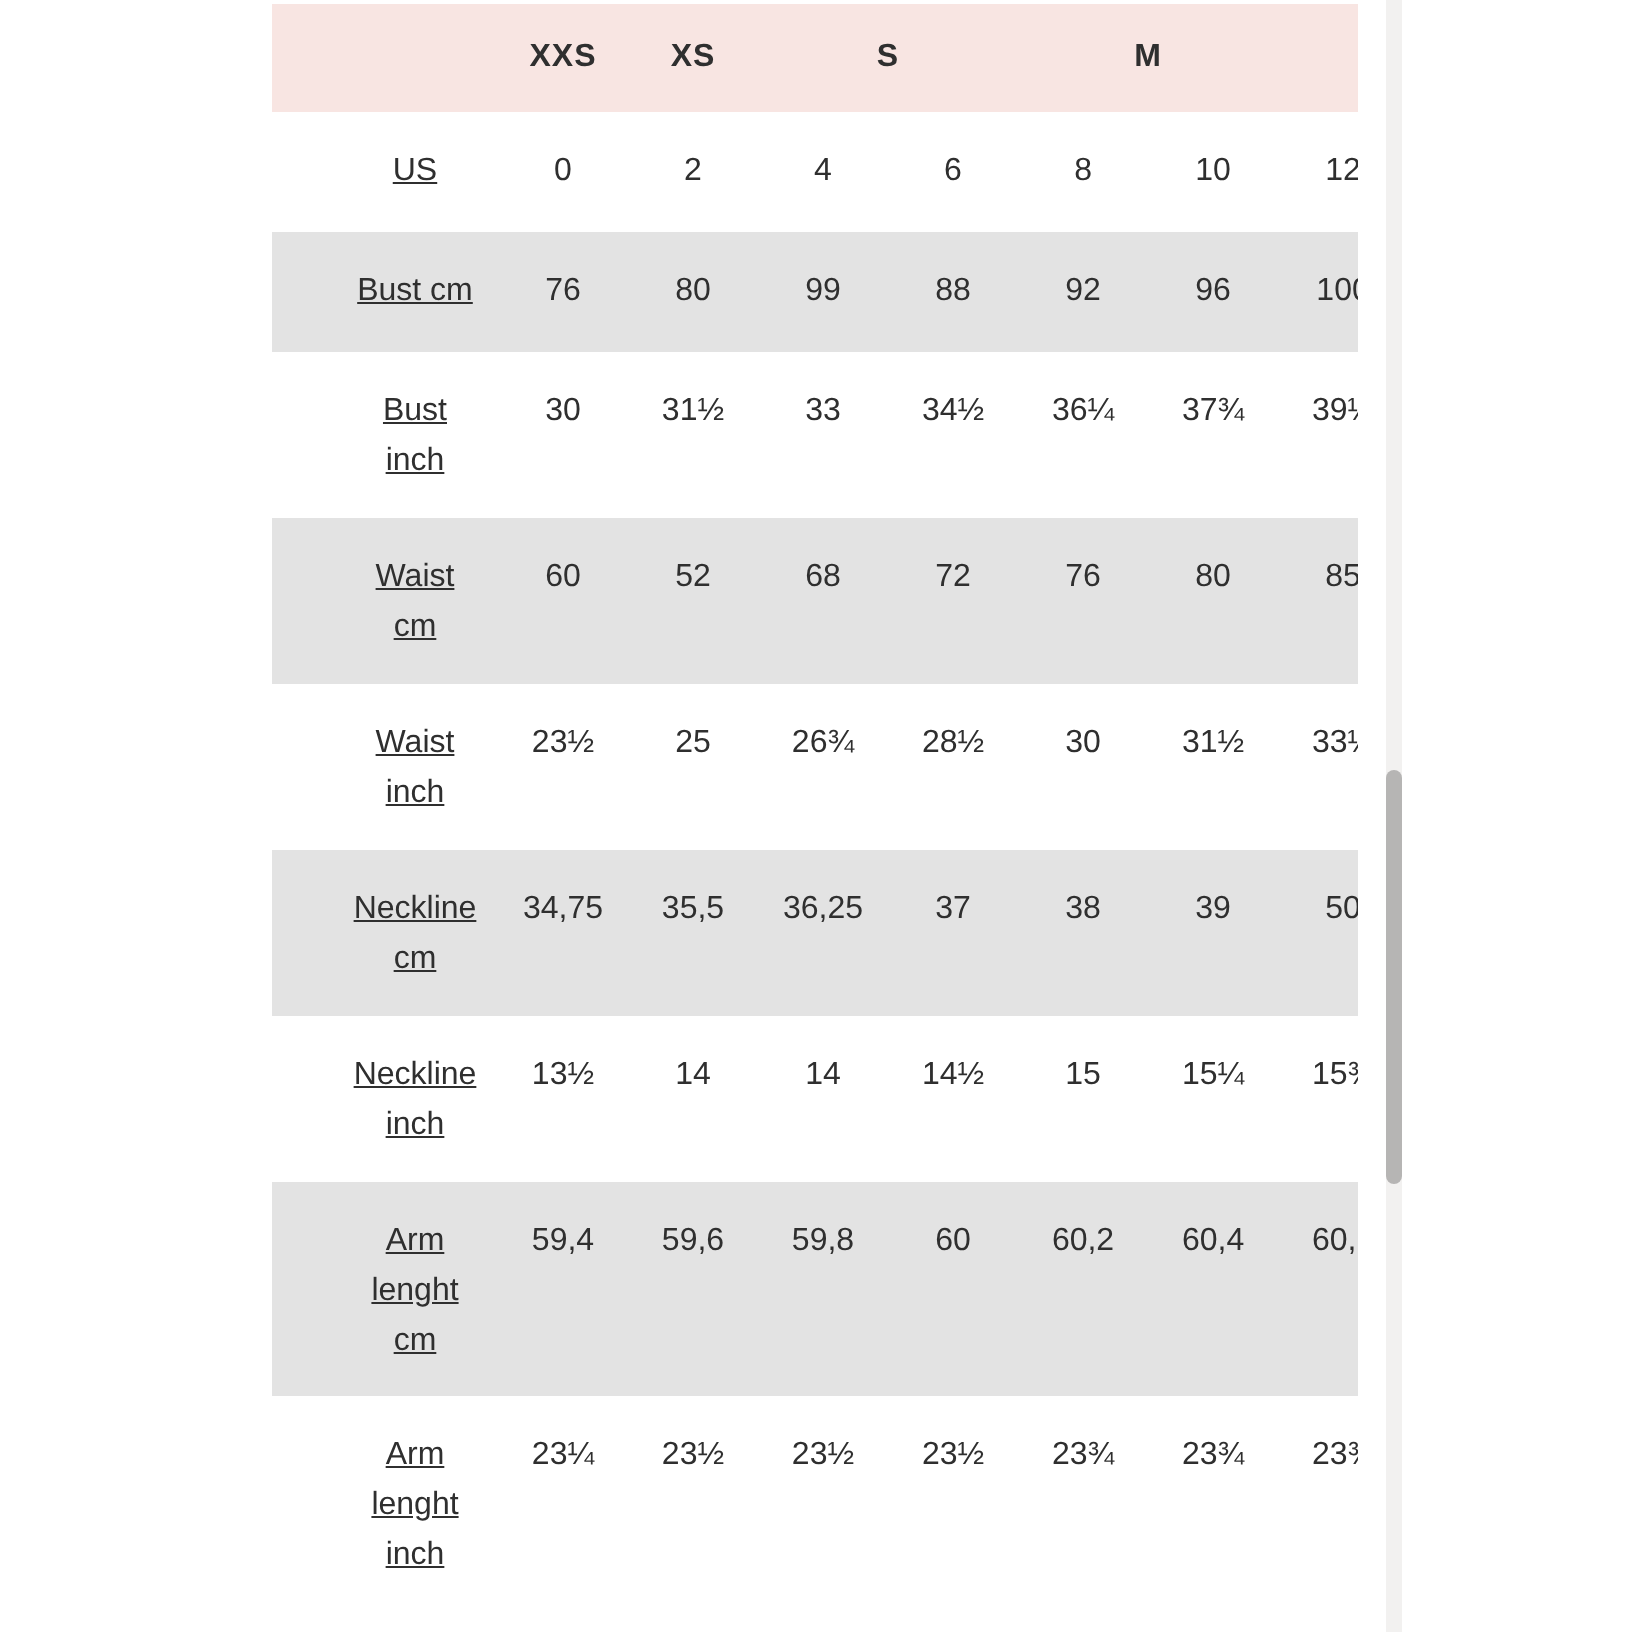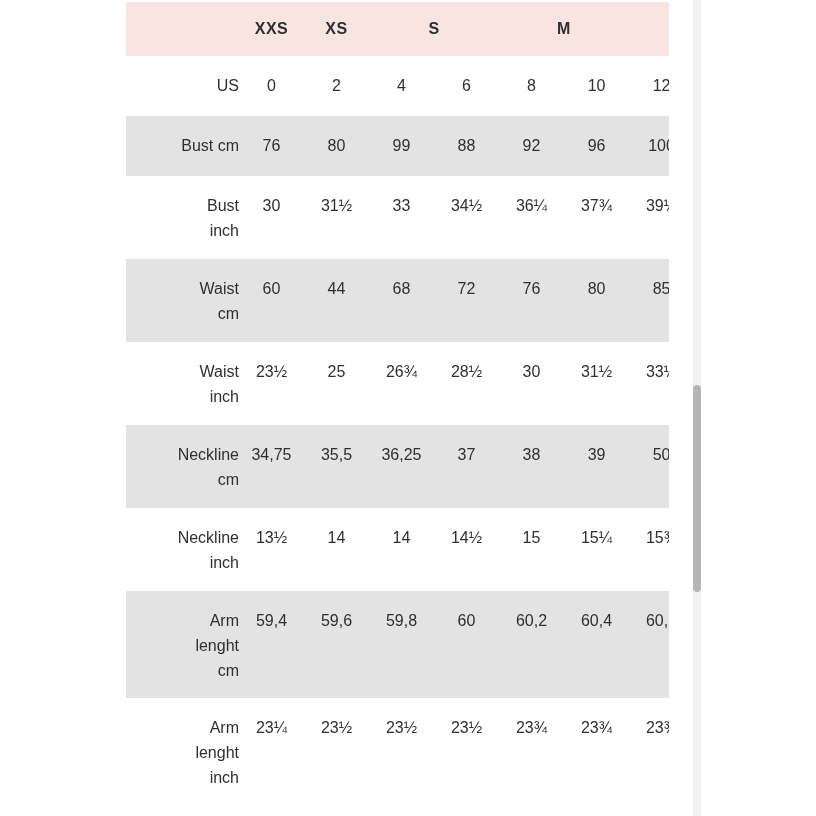--- a/index.html
+++ b/index.html
@@ -8,39 +8,39 @@
     --text:#2f2f2f;
     --track:#f2f1f0;
     --thumb:#b6b5b4;
   }
   *{margin:0;padding:0;box-sizing:border-box;}
   html,body{width:816px;height:816px;overflow:hidden;background:#ffffff;}
   body{font-family:"Liberation Sans",sans-serif;color:var(--text);}
   .page{position:relative;width:816px;height:816px;background:#ffffff;}
 
   .table-clip{
-    position:absolute;left:126px;top:2px;width:543px;height:792px;
+    position:absolute;left:136px;top:2px;width:543px;height:792px;
     overflow:hidden;
   }
   table{border-collapse:collapse;table-layout:fixed;width:568px;}
   thead tr{height:54px;background:var(--header-bg);}
   thead th{
     font-size:16px;font-weight:700;letter-spacing:.5px;
     text-align:center;vertical-align:middle;color:var(--text);
   }
   tbody tr.r1{height:60px;}
   tbody tr.r2{height:83px;}
   tbody tr.r3{height:107px;margin-top:28px;}
   tbody tr.r0{height:40px;}
   tbody tr.shaded{background:var(--shaded-bg);}
   tbody th,tbody td{
     vertical-align:top;padding-top:17px;
     font-size:16px;font-weight:400;line-height:25px;color:var(--text);
   }
-  tbody th{text-align:right;padding-left:30px;white-space:pre-line;}
+  tbody th{text-align:center;padding-left:30px;white-space:pre-line;text-decoration:underline;}
   tbody td{text-align:center;}
 
   .scrollbar-track{
     position:absolute;left:693px;top:0;width:8px;height:816px;
     background:var(--track);
   }
   .scrollbar-thumb{
     position:absolute;left:0;top:385px;width:8px;height:207px;
     background:var(--thumb);border-radius:4px;
   }
@@ -101,21 +101,21 @@
             <td>33</td>
             <td>34½</td>
             <td>36¼</td>
             <td>37¾</td>
             <td>39½</td>
           </tr>
           <tr class="r2 shaded">
             <th>Waist
 cm</th>
             <td>60</td>
-            <td>44</td>
+            <td>52</td>
             <td>68</td>
             <td>72</td>
             <td>76</td>
             <td>80</td>
             <td>85</td>
           </tr>
           <tr class="r2">
             <th>Waist
 inch</th>
             <td>23½</td>

